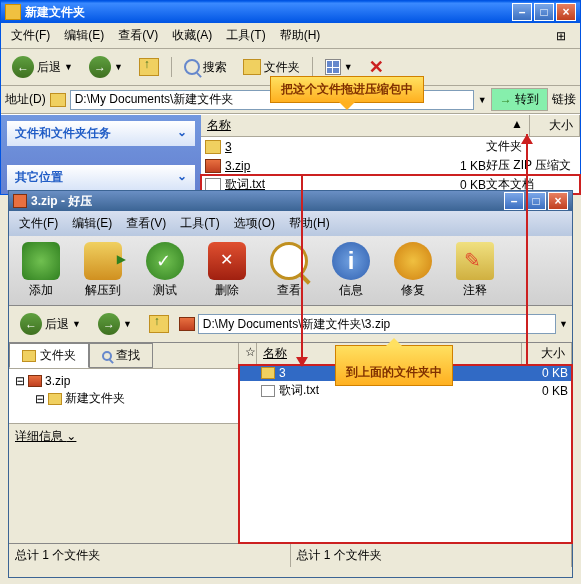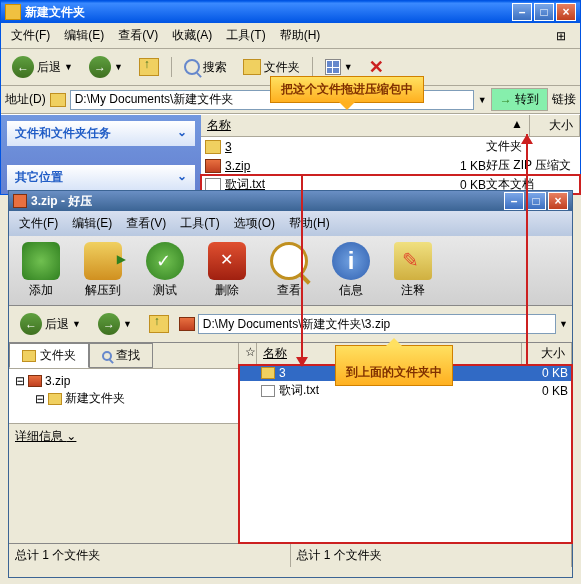--- a/index.html
+++ b/index.html
@@ -260,20 +260,24 @@
       </div>
     <div class="bigbtn">
         <div class="bigicon ico-view"></div>
         <span>查看</span>
       </div>
     <div class="bigbtn">
         <div class="bigicon ico-info">i</div>
         <span>信息</span>
       </div>
     <div class="bigbtn">
+        <div class="bigicon ico-fix"></div>
+        <span>修复</span>
+      </div>
+    <div class="bigbtn">
         <div class="bigicon ico-note"></div>
         <span>注释</span>
       </div>
   </div>
   <div class="hz-nav">
     <div class="tbtn">
       <span class="navicon navback">←</span>
       <span>后退</span>
       <span class="drop">▼</span>
     </div>

